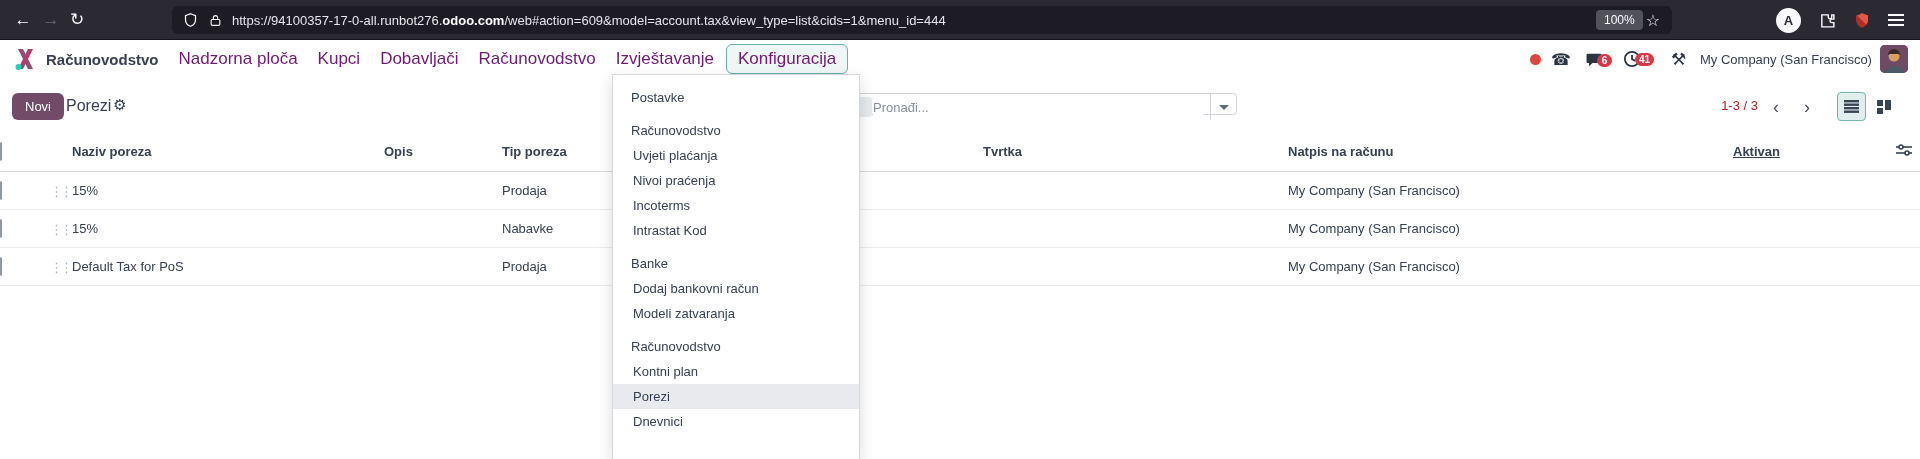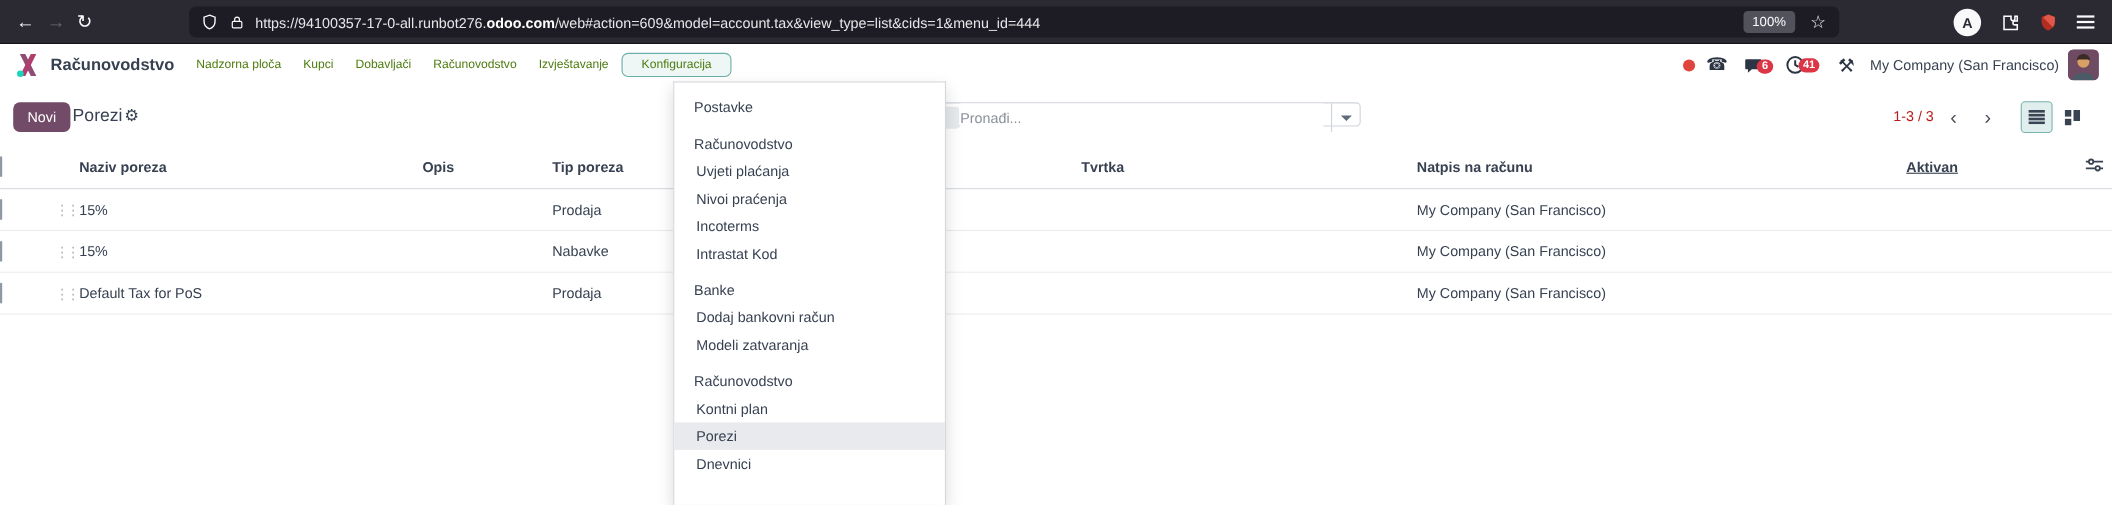--- a/index.html
+++ b/index.html
@@ -14,40 +14,40 @@
   .nav-btn { position:absolute; top:7px; width:26px; height:26px; line-height:26px;
     text-align:center; font-size:17px; color:#fbfbfe; border-radius:4px; cursor:pointer; }
   .nav-btn.disabled { color:#6a6975; }
   .url-pill { position:absolute; left:172px; top:6px; width:1500px; height:28px;
     background:#1d1c24; border-radius:6px; display:flex; align-items:center; }
   .pill-icon { margin-left:11px; display:inline-flex; align-items:center; }
   .url-text { margin-left:10px; font-size:13px; color:#e6e6ea; white-space:nowrap; }
   .url-text b { color:#ffffff; font-weight:bold; }
   .pill-right { margin-left:auto; display:flex; align-items:center; }
   .zoom-chip { background:#52525c; color:#fbfbfe; font-size:12px; border-radius:4px;
-    padding:3px 8px; margin-right:14px; }
+    padding:3px 8px; margin-right:3px; }
   .star-btn { color:#fbfbfe; font-size:16px; margin-right:12px; cursor:pointer; }
   .chrome-right { position:absolute; right:0; top:0; height:40px; display:flex;
     align-items:center; gap:18px; padding-right:16px; }
   .profile-circle { width:25px; height:25px; border-radius:50%; background:#f9f9fb;
     color:#2b2a33; font-size:13px; font-weight:bold; display:flex; align-items:center;
     justify-content:center; }
   .hamburger { width:16px; height:12px; position:relative; }
   .hamburger span { position:absolute; left:0; width:16px; height:2px; background:#fbfbfe; }
   .hamburger span:nth-child(1){top:0;} .hamburger span:nth-child(2){top:5px;} .hamburger span:nth-child(3){top:10px;}
 
   
   .odoo-navbar { position:absolute; left:0; top:40px; width:1920px; height:38px;
     background:#fff; display:flex; align-items:center; }
   .odoo-logo { margin-left:12px; width:26px; height:26px; flex:0 0 auto; cursor:pointer; }
   .app-name { margin-left:8px; font-size:15px; font-weight:bold; color:#374151; cursor:pointer; }
   .nav-menus { display:flex; align-items:center; margin-left:10px; }
-  .nav-item { font-size:11px; color:#4d7c0f; padding:5px 8px; margin:0 2px;
+  .nav-item { font-size:17px; color:#701a75; padding:5px 8px; margin:0 2px;
     border-radius:6px; cursor:pointer; white-space:nowrap; }
-  .nav-item.active { background:#eef6f6; border:1px solid #68b0a8; padding:4px 17px; }
+  .nav-item.active { background:#eef6f6; border:1px solid #68b0a8; padding:4px 11px; }
   .navbar-right-icon { position:absolute; top:0; height:38px; display:flex; align-items:center; }
   .presence-dot { width:11px; height:11px; border-radius:50%; background:#e0453d; }
   .glyph-icon { font-size:16px; color:#2c3544; }
   .badge { position:absolute; top:3px; left:12px; background:#dc3545; color:#fff;
     font-size:10px; font-weight:bold; border-radius:8px; padding:1px 4px; min-width:15px;
     text-align:center; line-height:11px; }
   .company-name { font-size:13px; color:#374151; cursor:pointer; white-space:nowrap; }
   .avatar { width:28px; height:28px; border-radius:5px; background:#6e4b63; overflow:hidden; cursor:pointer; }
 
   

